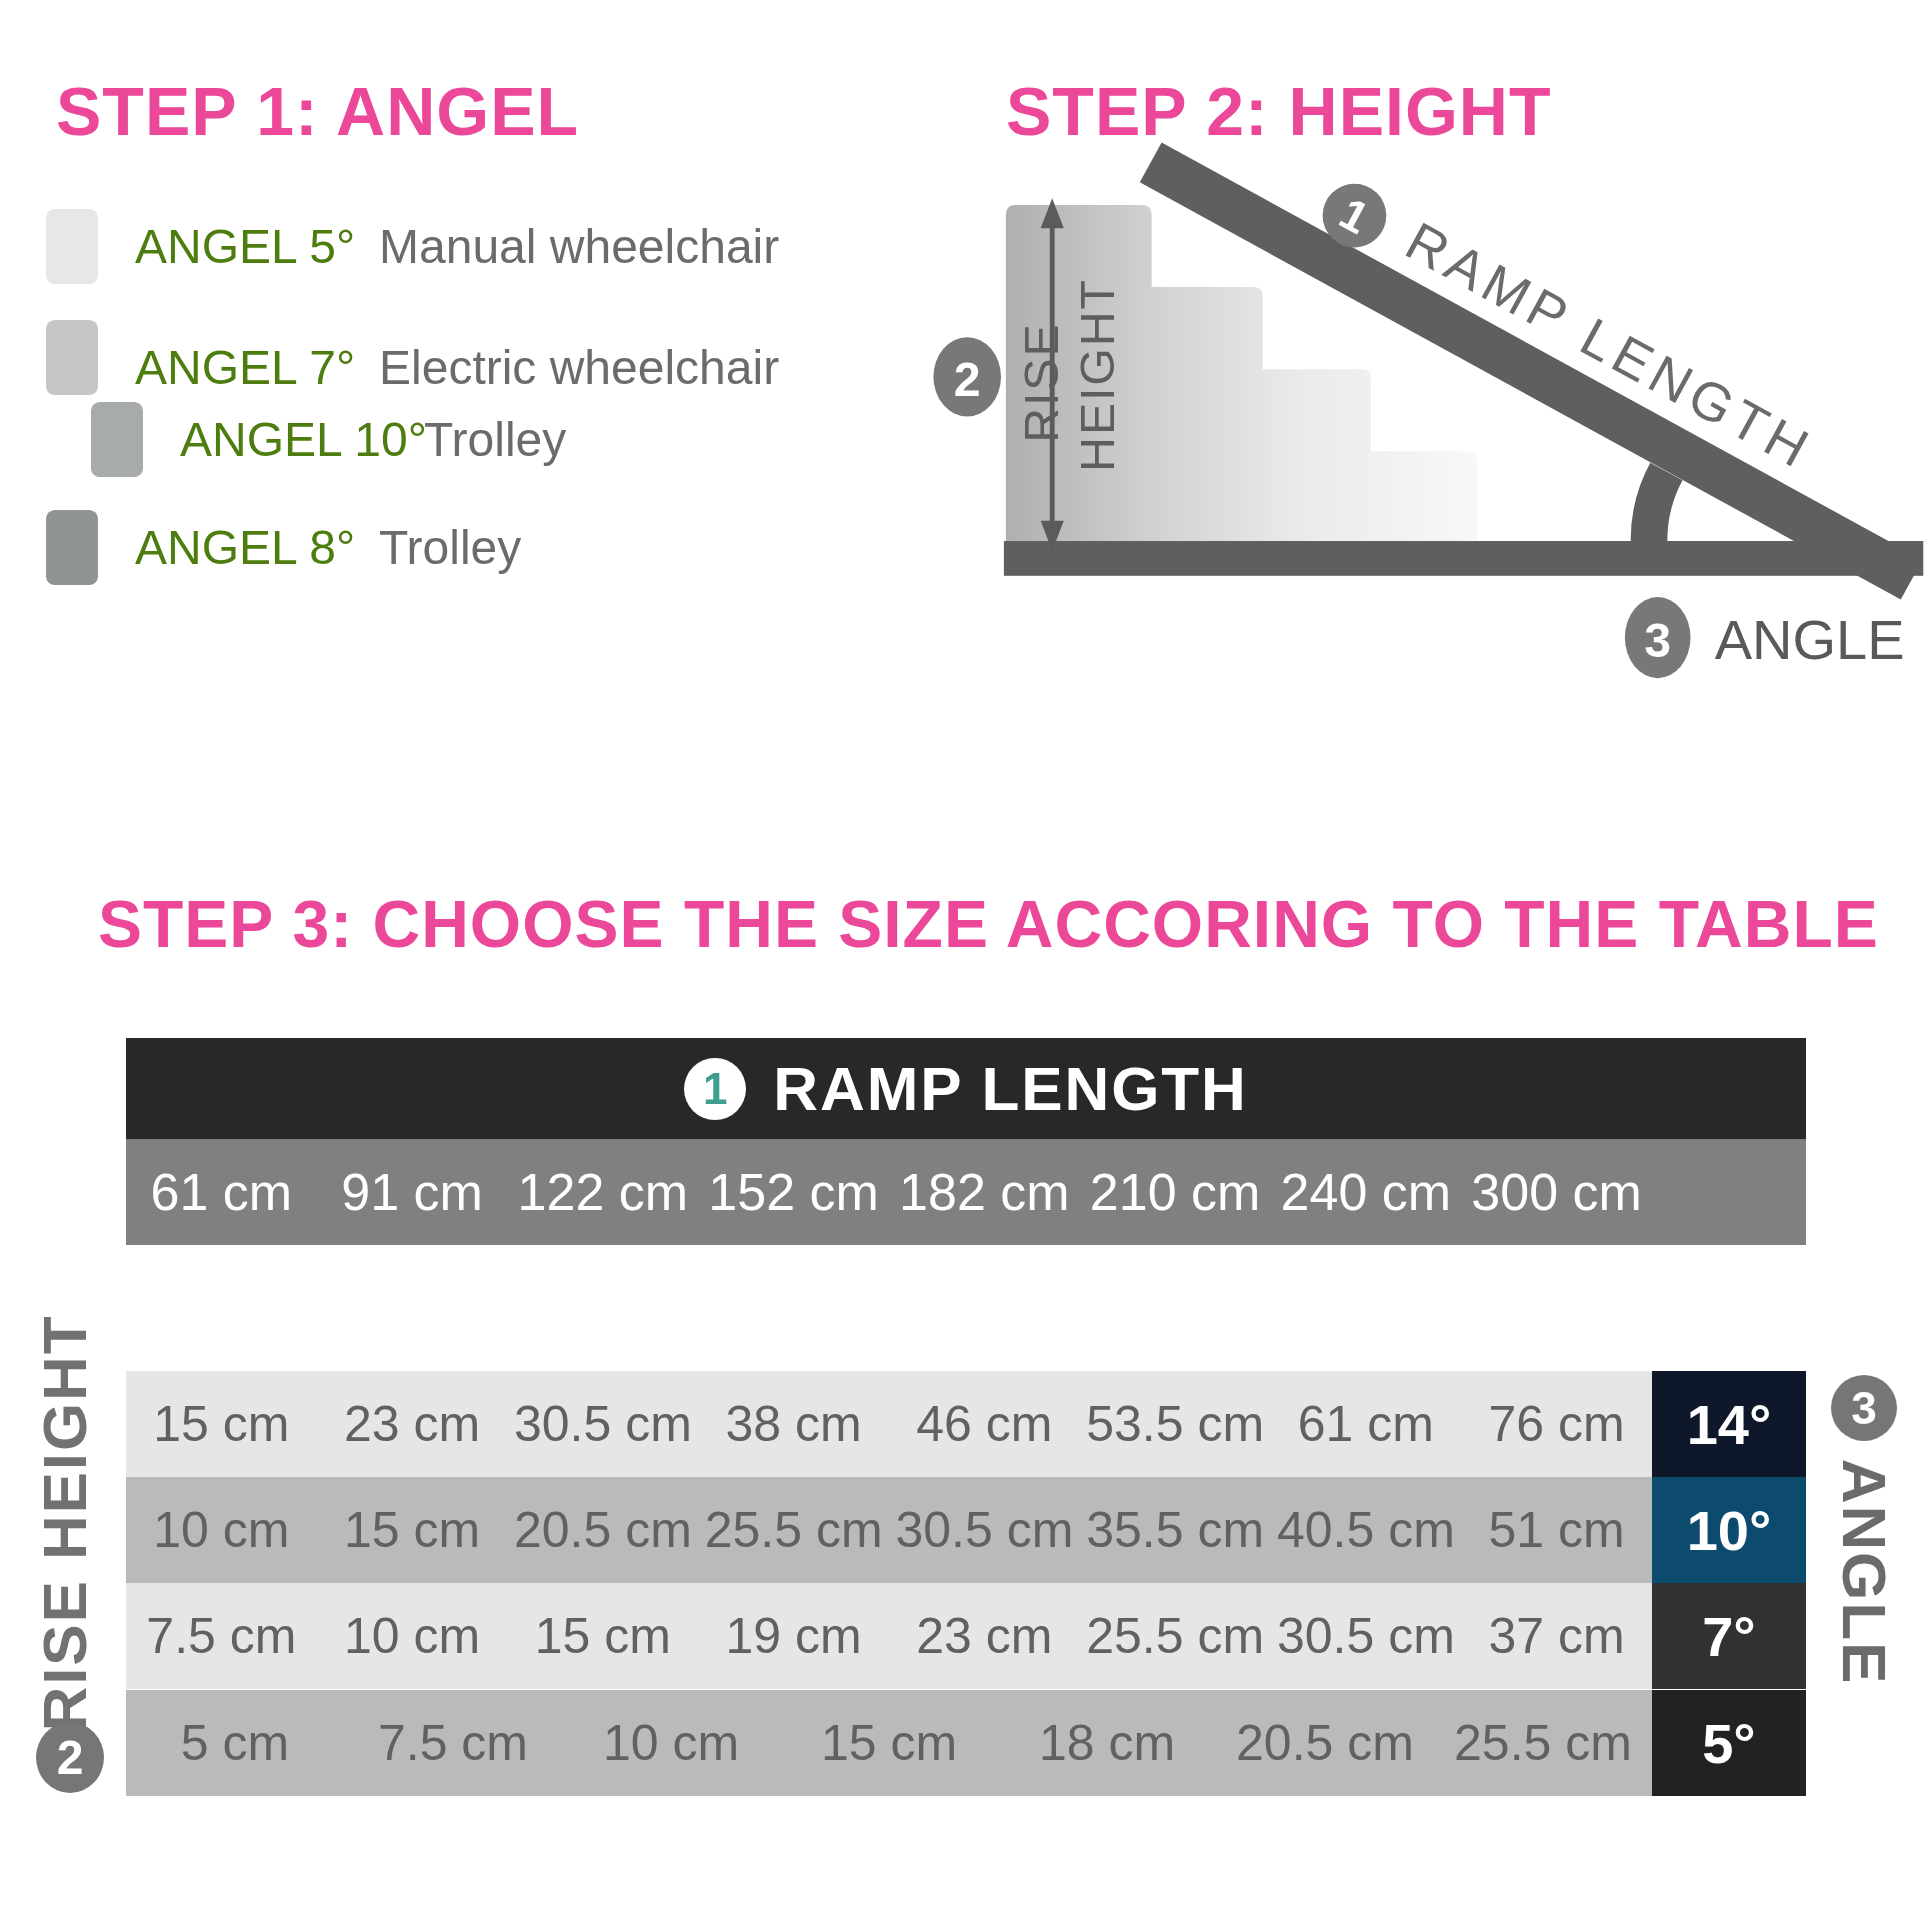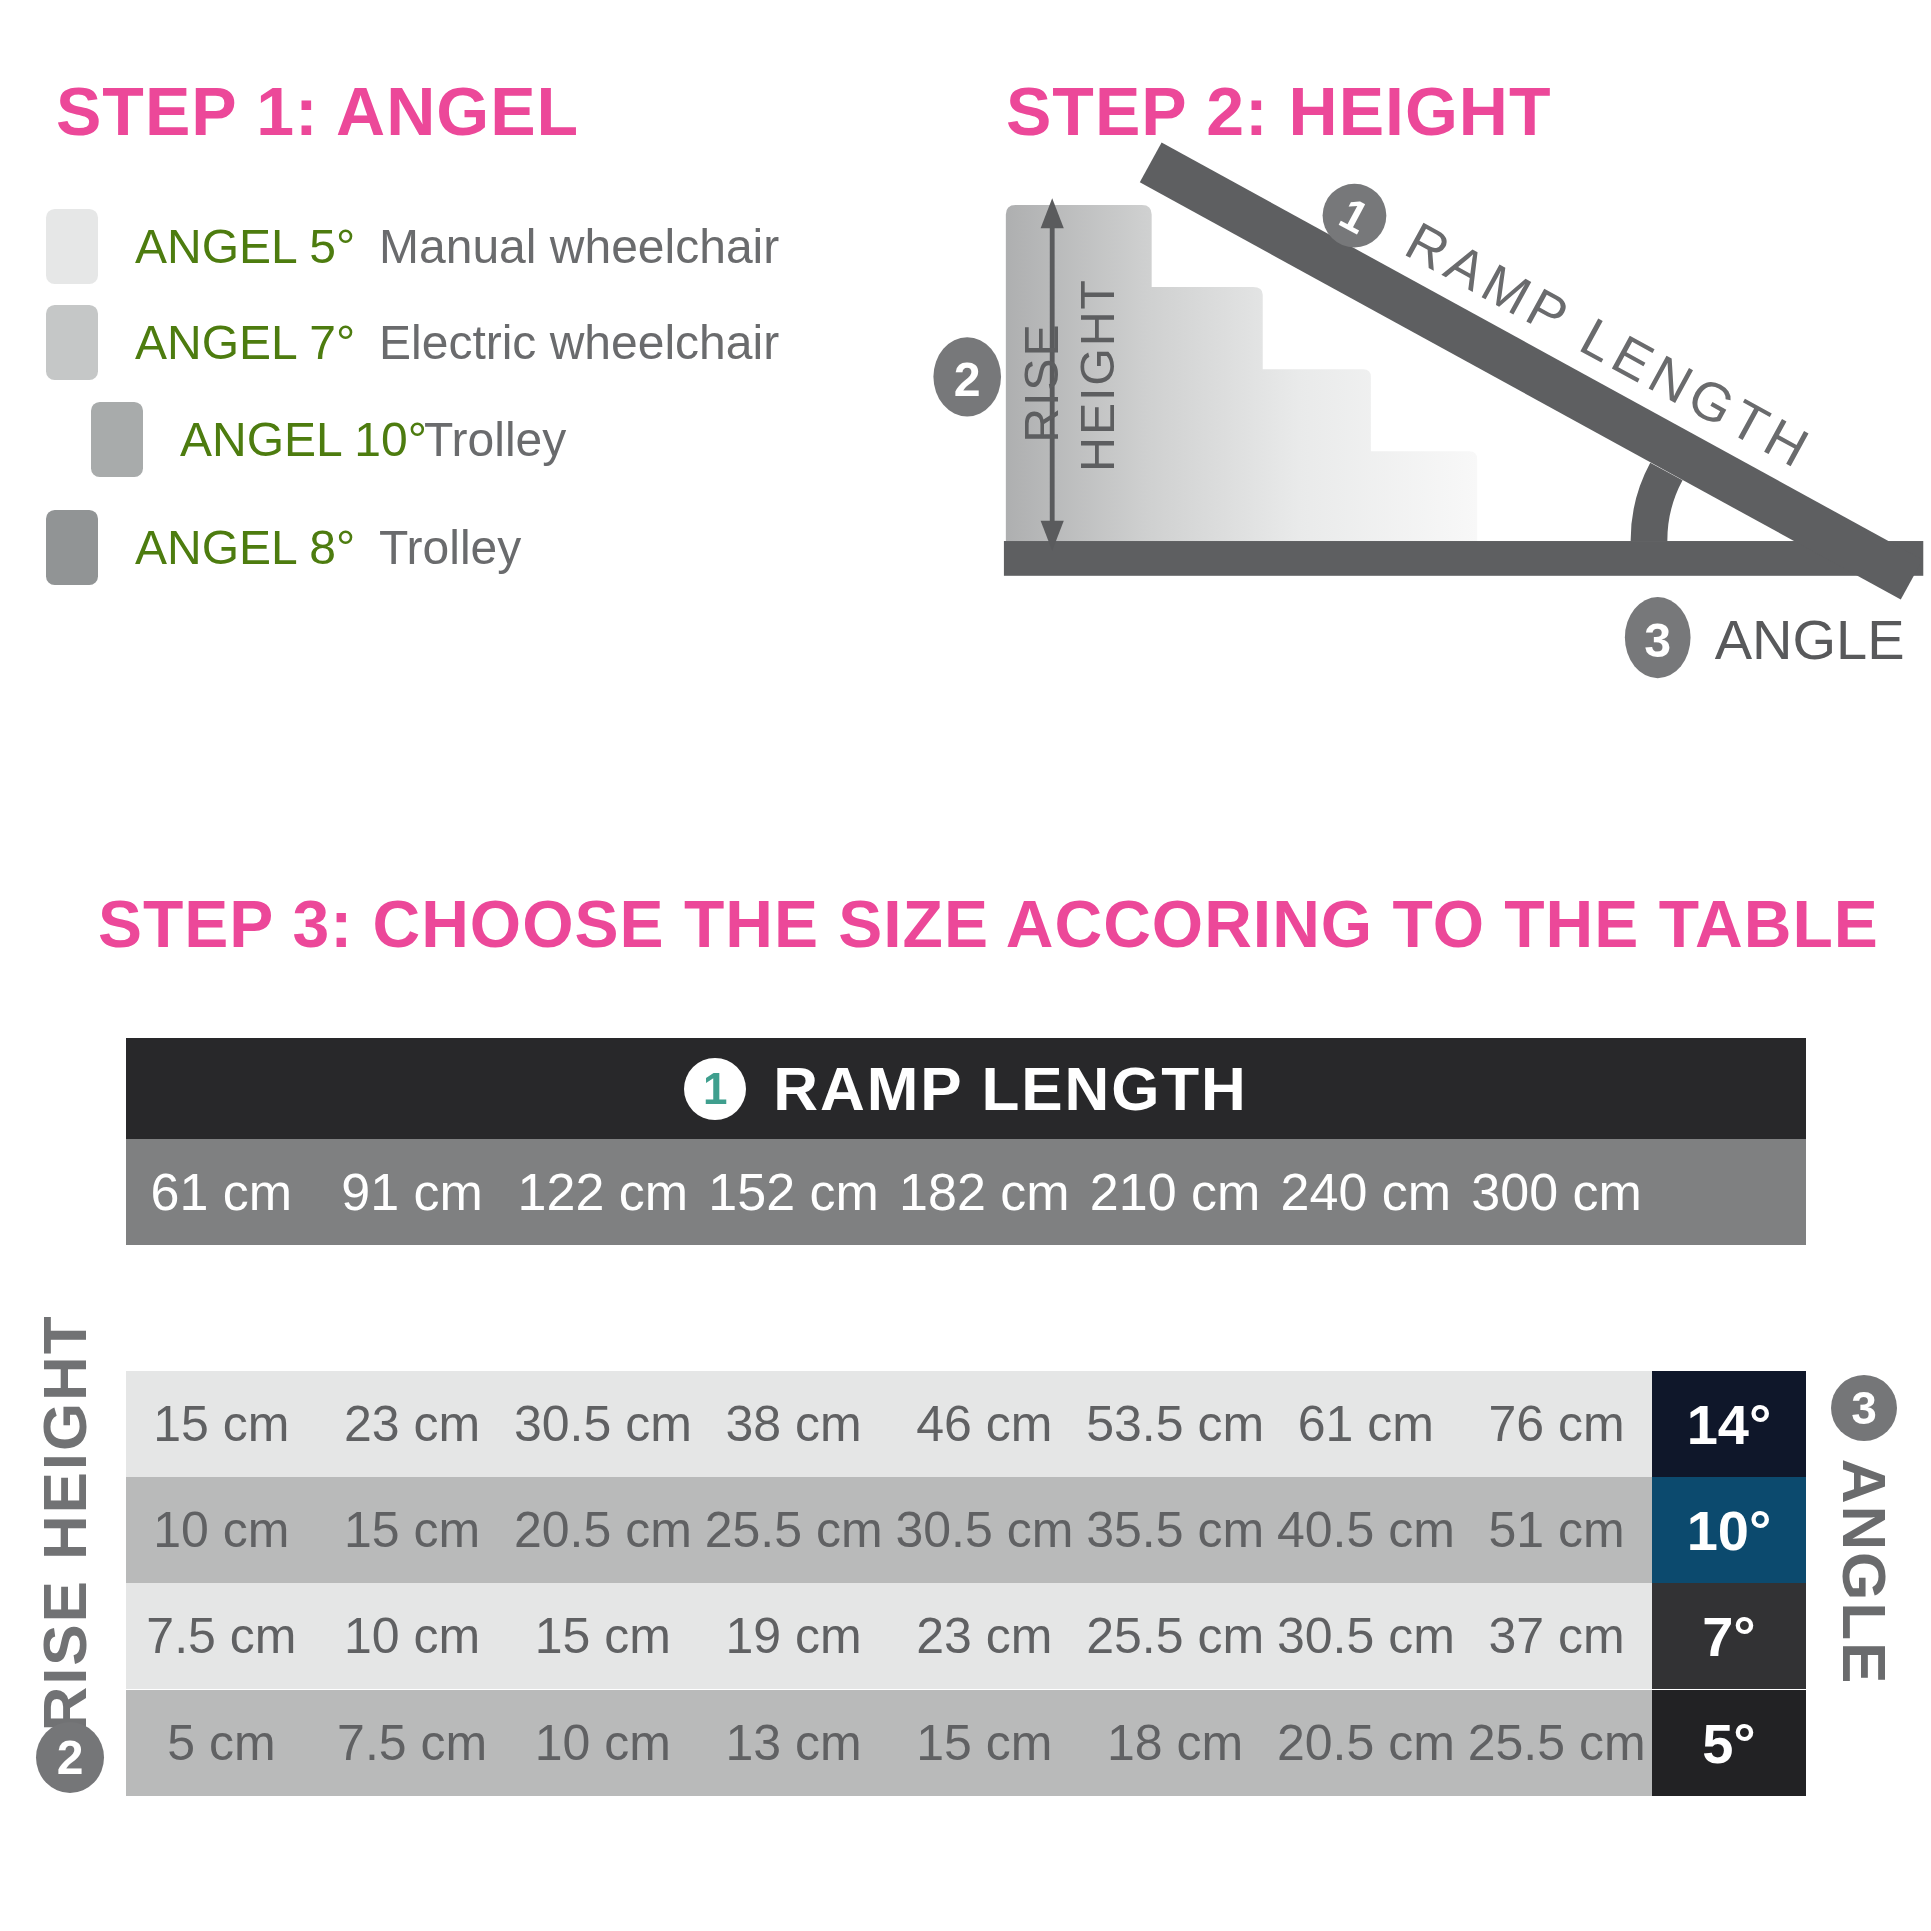--- a/index.html
+++ b/index.html
@@ -43,21 +43,21 @@
 
 <div id="page">
 
   <div class="abs step-title" style="left:56px;top:72px;">STEP 1: ANGEL</div>
 
   <div class="legend-row" style="top:208px;width:792px;">
     <div class="swatch" style="background-color: rgb(230, 231, 231);"></div>
     <div class="legend-label">ANGEL 5°</div>
     <div class="legend-desc">Manual wheelchair</div>
   </div>
-  <div class="legend-row" style="top:304px;width:792px;">
+  <div class="legend-row" style="top:318px;width:792px;align-items:flex-end;">
     <div class="swatch" style="background-color: rgb(197, 199, 199);"></div>
     <div class="legend-label">ANGEL 7°</div>
     <div class="legend-desc">Electric wheelchair</div>
   </div>
   <div class="legend-row" style="top:401px;width:792px;margin-left:45px;">
     <div class="swatch" style="background-color: rgb(168, 171, 171);"></div>
     <div class="legend-label">ANGEL 10°</div>
     <div class="legend-desc">Trolley</div>
   </div>
   <div class="legend-row" style="top:509px;width:792px;">
@@ -178,21 +178,20 @@
       <div class="val-cell">37 cm</div>
     </div>
     <div class="angle-cell ang-c">7°</div>
   </div>
 
   <div class="data-row" style="top:1690px;text-align:right;">
     <div class="row-values row-mid">
       <div class="val-cell">5 cm</div>
       <div class="val-cell">7.5 cm</div>
       <div class="val-cell">10 cm</div>
-      <div class="val-cell">13 cm</div>
       <div class="val-cell">15 cm</div>
       <div class="val-cell">18 cm</div>
       <div class="val-cell">20.5 cm</div>
       <div class="val-cell">25.5 cm</div>
     </div>
     <div class="angle-cell ang-d">5°</div>
   </div>
 
   <div class="side-label" style="left:64px;top:1523px;transform:translate(-50%,-50%) rotate(-90deg);">RISE HEIGHT</div>
   <div class="badge" style="left:36px;top:1722px;width:68px;height:71px;font-size:48px;">2</div>

